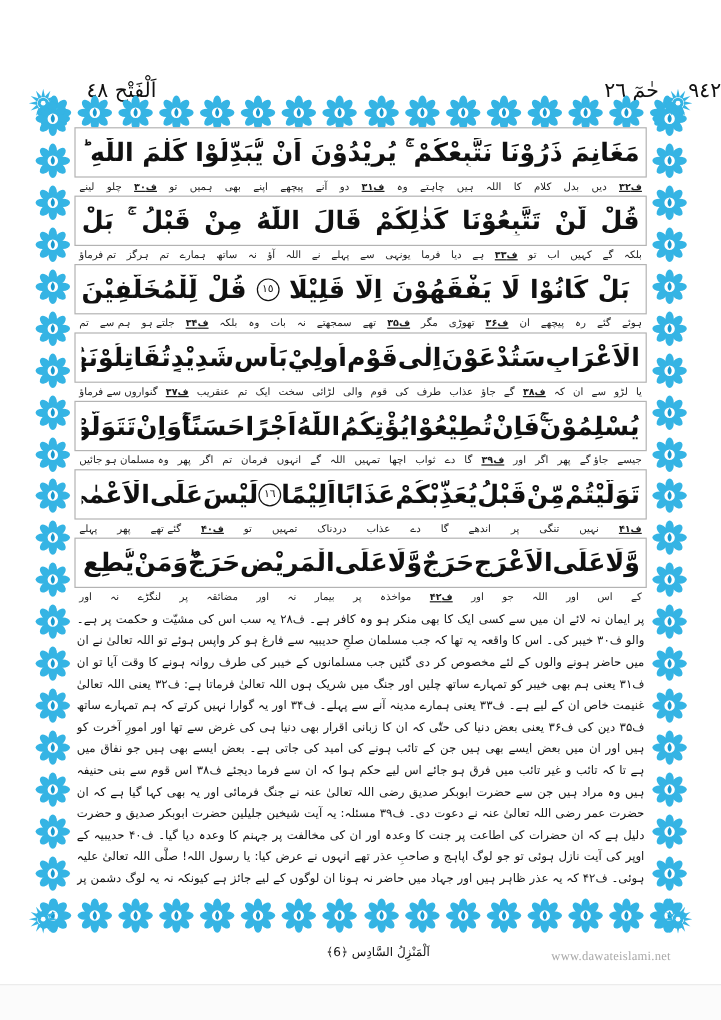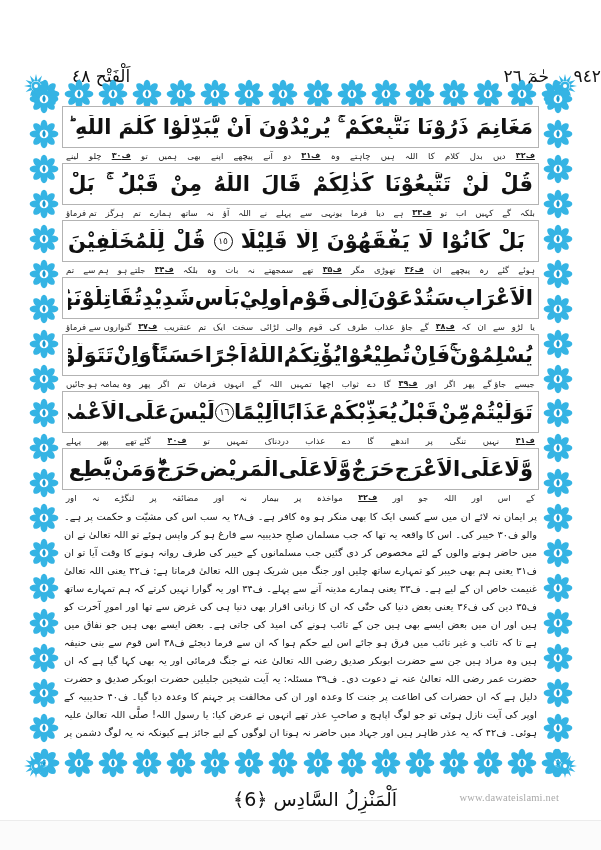--- a/index.html
+++ b/index.html
@@ -33,21 +33,21 @@
                 font-size:9px;font-weight:normal;display:flex;align-items:center;justify-content:center;}
   .interlinear{height:15px;display:flex;justify-content:space-between;align-items:center;
                padding:0 4px;font-size:8.5px;color:#1d1d1d;}
   .interlinear span{direction:rtl;white-space:nowrap;}
   .fmark{font-weight:bold;text-decoration:underline;font-size:8px;text-align:center;}
   
   .commentary{position:absolute;left:64px;top:508px;width:473px;direction:rtl;}
   .cline{font-size:9.8px;height:18px;line-height:18px;text-align:justify;text-align-last:justify;
          overflow:hidden;white-space:normal;color:#161616;}
   
-  .footer-manzil{position:absolute;left:0;right:0;top:788px;text-align:center;font-size:19px;direction:rtl;padding-left:29px;}
+  .footer-manzil{position:absolute;left:0;right:0;top:788px;text-align:center;font-size:10px;direction:rtl;padding-left:29px;}
   .footer-site{position:absolute;right:42px;top:792px;font-size:10.5px;color:#a9a9a9;letter-spacing:.2px;font-family:Liberation Serif, serif;}
   .page-edge{position:absolute;left:0;top:820px;width:100%;height:30px;background:#fbfbfb;border-top:1px solid #ececec;}
 </style>
 </head>
 <body>
 
 <div class="page">
 
   <div class="hdr hdr-center">٩٤٢</div>
   <div class="hdr hdr-left">اَلْفَتْح ٤٨</div>
@@ -2391,21 +2391,21 @@
           <span class="aword">يُؤْتِكُمُ</span>
           <span class="aword">اللّٰهُ</span>
           <span class="aword">اَجْرًا</span>
           <span class="aword">حَسَنًا</span>
           <span class="aword">ۚ</span>
           <span class="aword">وَاِنْ</span>
           <span class="aword">تَتَوَلَّوْا</span>
         </div>
       </div>
       <div class="interlinear">
-        <span class="uword">وہ یمامہ ہو جائیں</span>
+        <span class="uword">وہ مسلمان ہو جائیں</span>
         <span class="uword">پھر</span>
         <span class="uword">اگر</span>
         <span class="uword">تم</span>
         <span class="uword">فرمان</span>
         <span class="uword">انہوں</span>
         <span class="uword">گے</span>
         <span class="uword">اللہ</span>
         <span class="uword">تمہیں</span>
         <span class="uword">اچھا</span>
         <span class="uword">ثواب</span>

